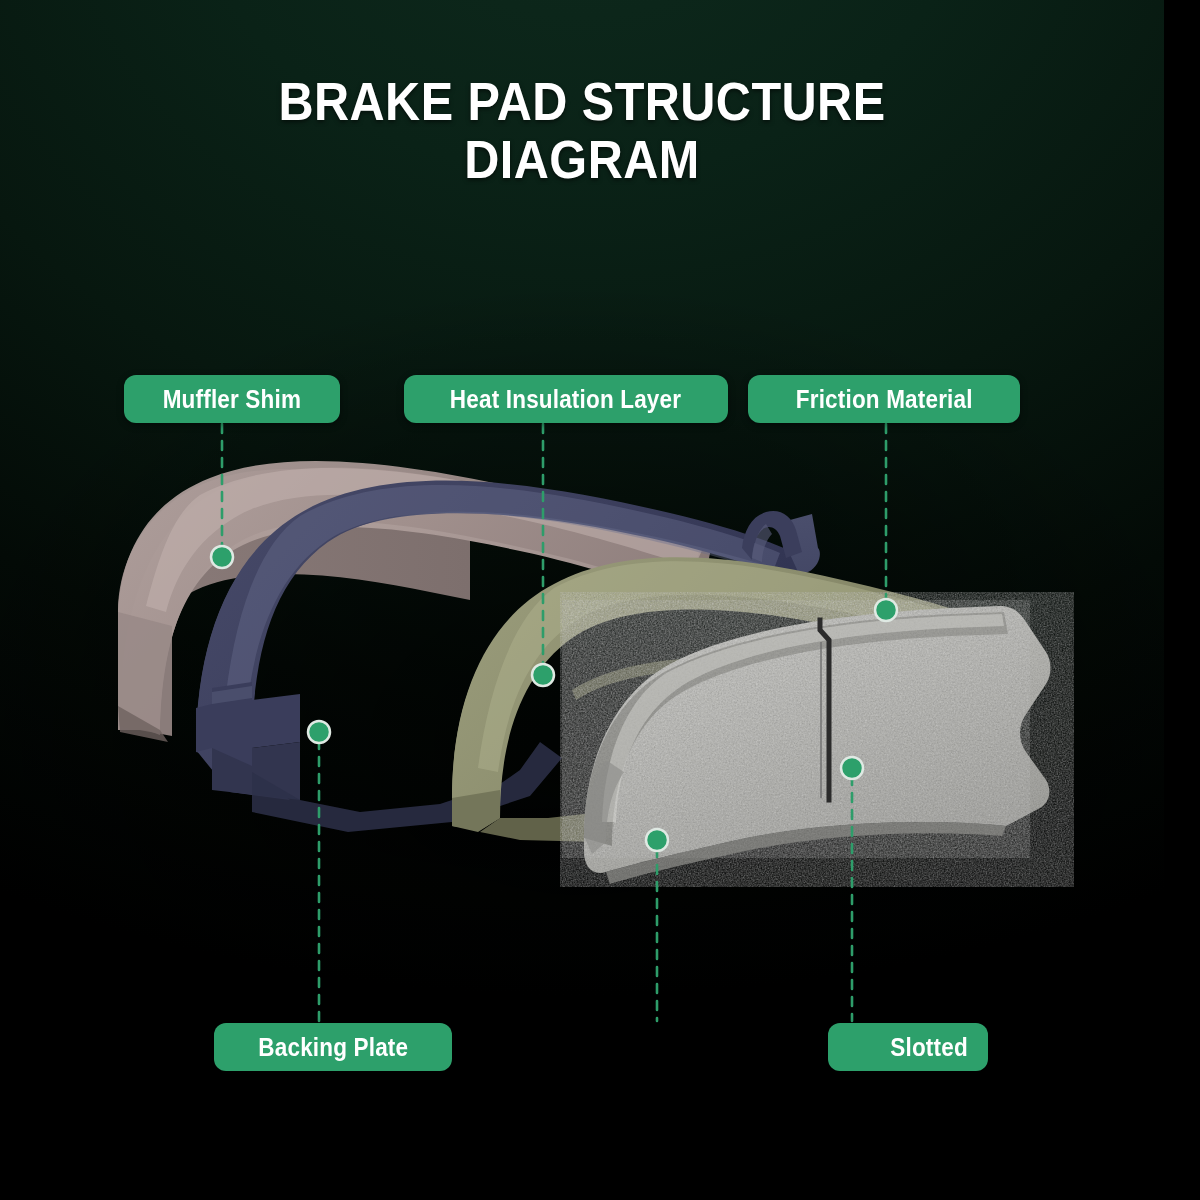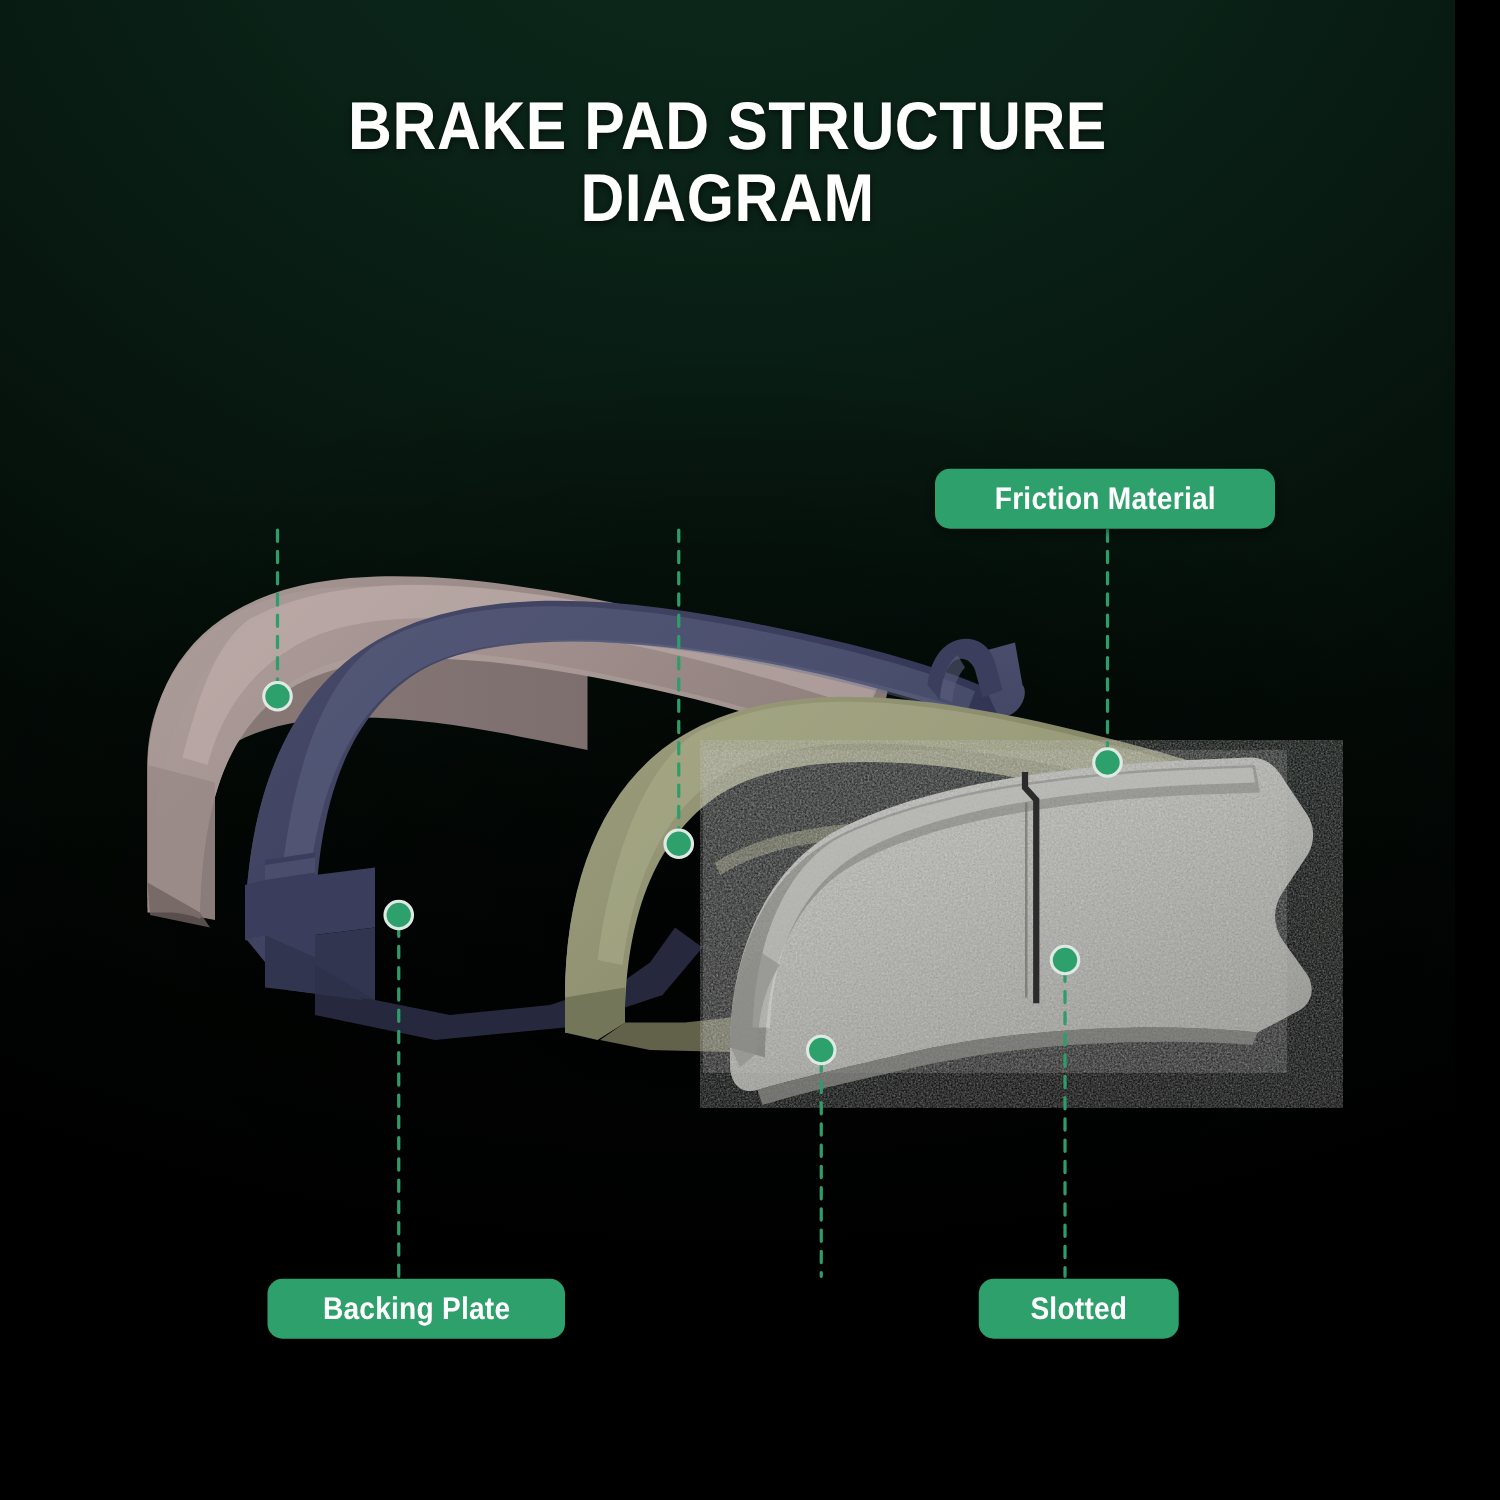--- a/index.html
+++ b/index.html
@@ -331,28 +331,34 @@
     <g>
       <circle cx="222" cy="557" r="11" fill="#2da06b" stroke="#dfe9e3" stroke-width="2.5"></circle>
       <circle cx="543" cy="675" r="11" fill="#2da06b" stroke="#dfe9e3" stroke-width="2.5"></circle>
       <circle cx="886" cy="610" r="11" fill="#2da06b" stroke="#dfe9e3" stroke-width="2.5"></circle>
       <circle cx="319" cy="732" r="11" fill="#2da06b" stroke="#dfe9e3" stroke-width="2.5"></circle>
       <circle cx="657" cy="840" r="11" fill="#2da06b" stroke="#dfe9e3" stroke-width="2.5"></circle>
       <circle cx="852" cy="768" r="11" fill="#2da06b" stroke="#dfe9e3" stroke-width="2.5"></circle>
     </g>
   </svg>
 
-
+  <div class="pill" style="left:124px;top:375px;width:184px;">
+    <span>Muffler Shim</span>
+  </div>
+
+  <div class="pill" style="left:404px;top:375px;width:292px;">
+    <span>Heat Insulation Layer</span>
+  </div>
 
   <div class="pill" style="left:748px;top:375px;width:240px;">
     <span>Friction Material</span>
   </div>
 
   <div class="pill" style="left:214px;top:1023px;width:206px;">
     <span>Backing Plate</span>
   </div>
 
 
-  <div class="pill" style="left:783px;top:1023px;width:128px;">
+  <div class="pill" style="left:828px;top:1023px;width:128px;justify-content:flex-end;">
     <span>Slotted</span>
   </div>
 
 </div>
 
 </body></html>

